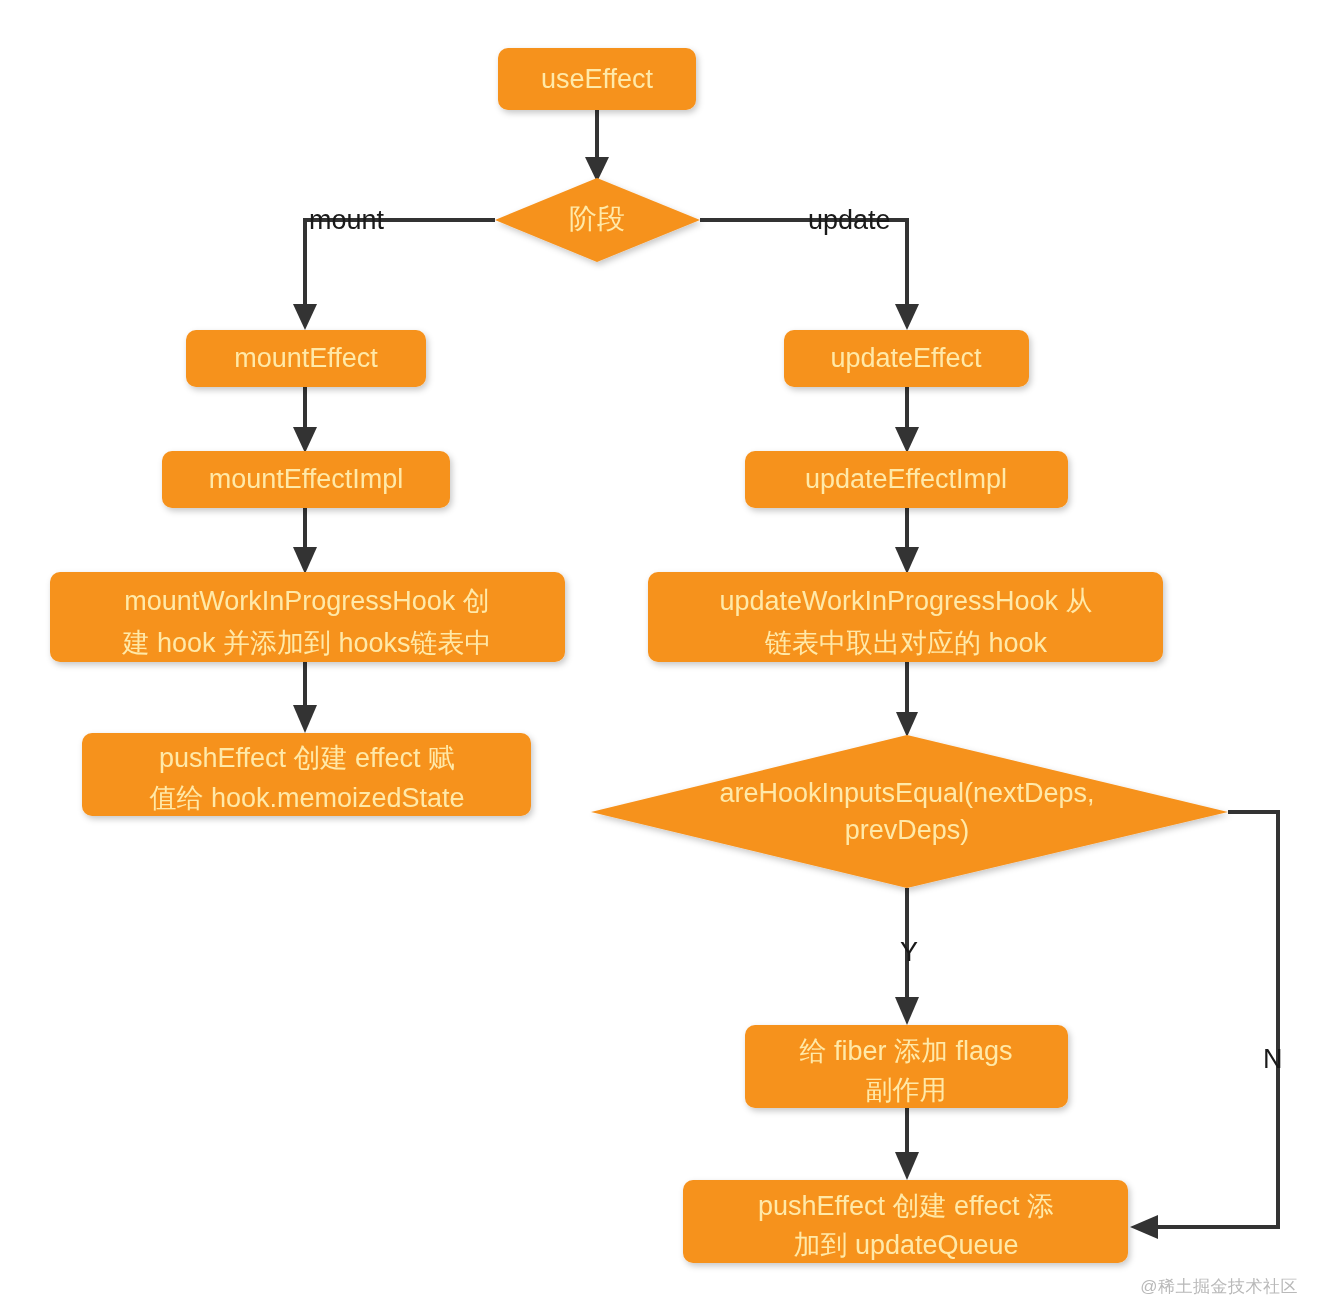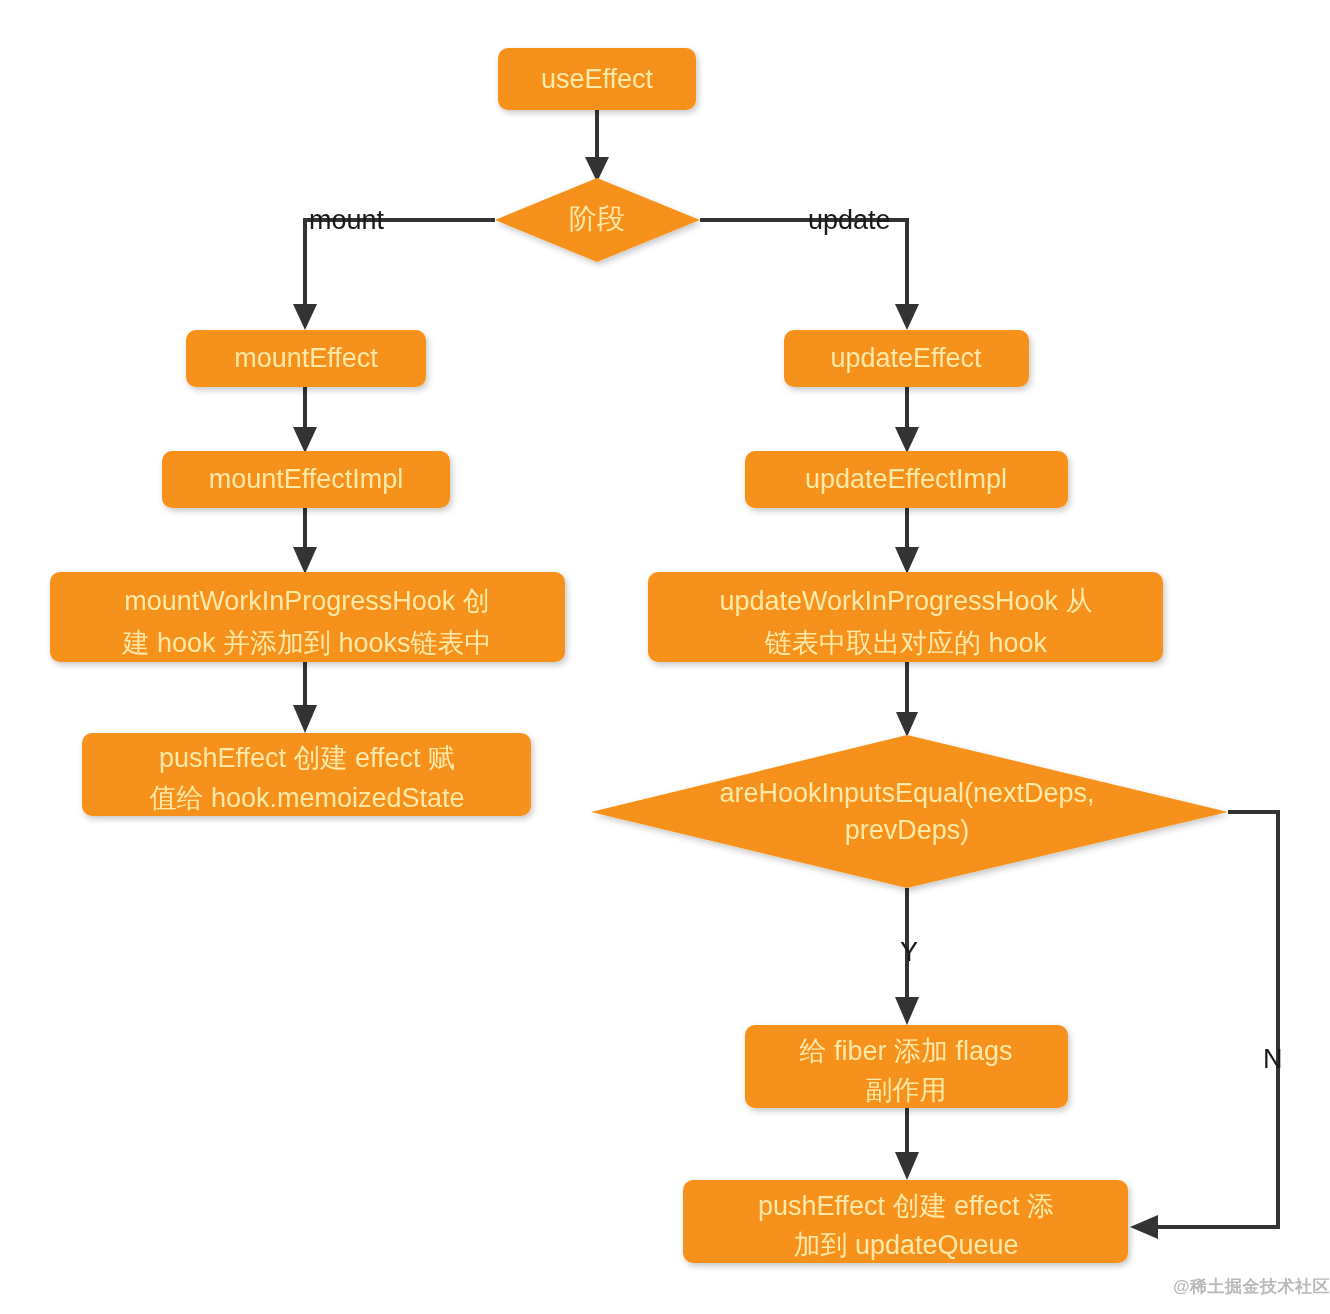--- a/index.html
+++ b/index.html
@@ -45,28 +45,27 @@
     fill: #333333;
   }
   .edge-label {
     fill: #1a1a1a;
     font-family: "Liberation Sans", "DejaVu Sans", sans-serif;
     font-size: 27px;
     white-space: pre;
   }
   .watermark {
     position: absolute;
-    right: 0;
+    right: 32px;
     bottom: 16px;
     font-family: "Liberation Sans", "DejaVu Sans", sans-serif;
     font-size: 17px;
     color: #b9b9b9;
     letter-spacing: 0.5px;
     user-select: none;
-    font-weight: bold;
   }
 </style>
 </head>
 <body>
 
 <svg id="flow-root" viewBox="0 0 1330 1314">
 
   <defs>
     <filter id="soft-shadow" x="-20%" y="-20%" width="150%" height="160%">
       <feDropShadow dx="2" dy="3" stdDeviation="3" flood-color="#000000" flood-opacity="0.22"></feDropShadow>

